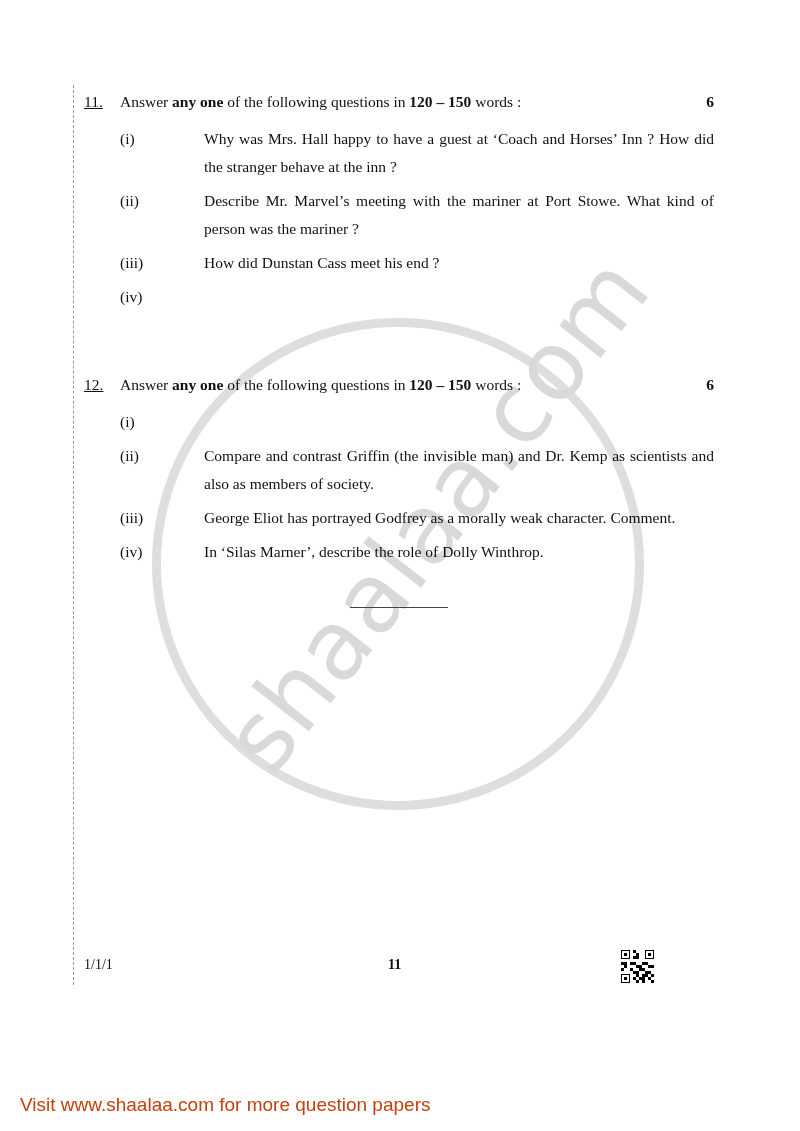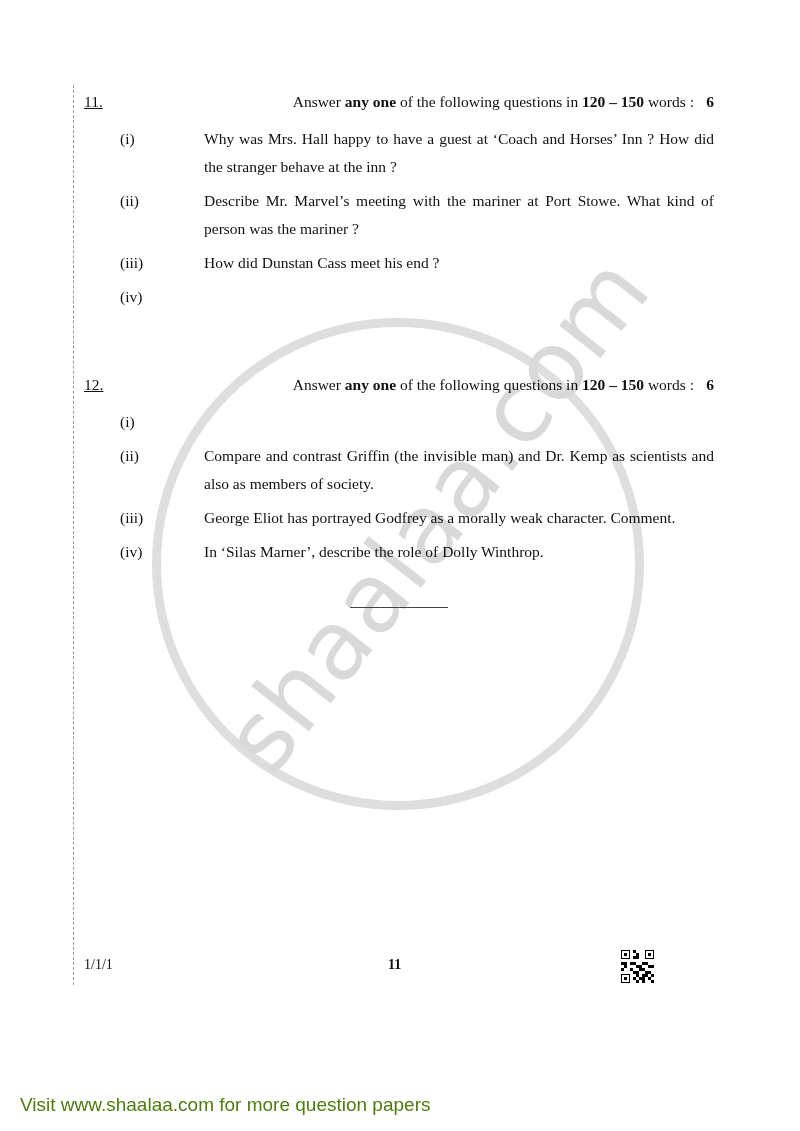--- a/index.html
+++ b/index.html
@@ -21,40 +21,40 @@
     transform: rotate(-52deg); transform-origin: center;
     font-family: "DejaVu Sans", "Liberation Sans", sans-serif;
     font-size: 96px; color: #d9d9d9; text-align: center; letter-spacing: 1px;
     pointer-events: none; z-index: 0; white-space: nowrap;
   }
   .q {
     position: absolute; left: 84px; width: 630px; font-size: 15.5px; z-index: 1;
   }
   .q-head { display: flex; align-items: baseline; height: 22px; }
   .q-num { width: 36px; text-decoration: underline; }
-  .q-text { flex: 1; text-align: right; }
+  .q-text { flex: 1; }
   .q-marks { width: 20px; text-align: right; font-weight: bold; }
   .opt { display: flex; margin-left: 36px; line-height: 28px; margin-top: 6px; }
   .opt-label { width: 38px; flex: none; }
   .opt-text { width: 525px; text-align: justify; margin-left: 46px; }
   b { font-weight: bold; }
   .end-rule {
     position: absolute; left: 350px; top: 607px; width: 98px; height: 0;
     border-top: 1px solid #444; z-index: 1;
   }
   .footer-code { position: absolute; left: 84px; top: 957px; font-size: 14px; font-weight: normal; }
   .footer-page { position: absolute; left: 388px; top: 957px; font-size: 14px; font-weight: bold; }
   .qr {
     position: absolute; left: 621px; top: 950px; width: 33px; height: 33px;
     display: grid; grid-template-columns: repeat(11, 3px); grid-template-rows: repeat(11, 3px);
   }
   .qr span { background: #000; }
   .bottom-banner {
     position: absolute; left: 20px; top: 1094px;
-    font-family: "Liberation Sans", "DejaVu Sans", sans-serif; font-size: 19px; color: #4d7c0f;
+    font-family: "Liberation Sans", "DejaVu Sans", sans-serif; font-size: 19px; color: #c2410c;
   }
 </style>
 </head>
 <body>
 
 <div class="margin-line"></div>
 
 <div class="watermark"></div>
 <div class="wm-text">shaalaa.com</div>
 

